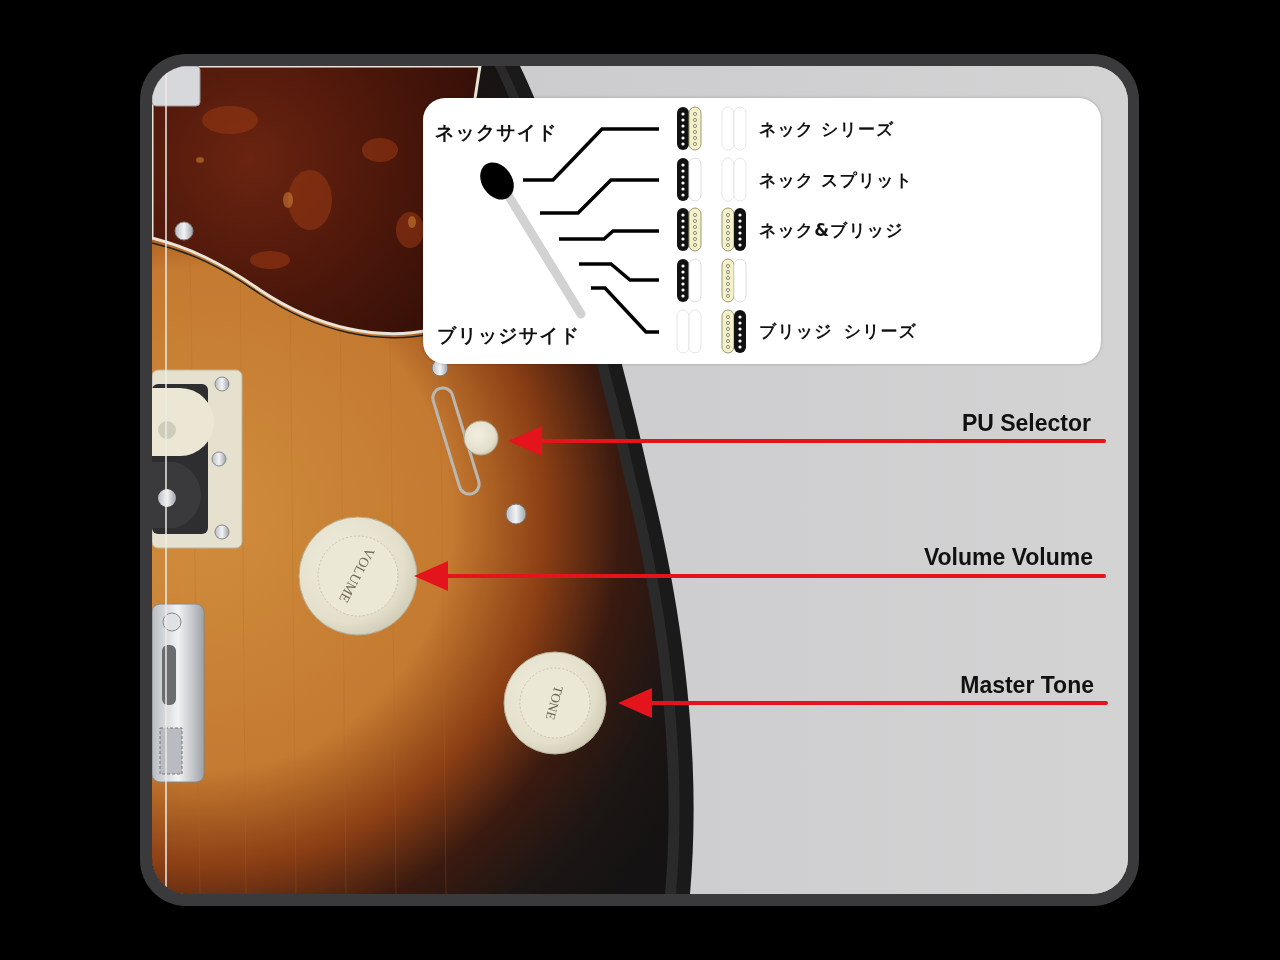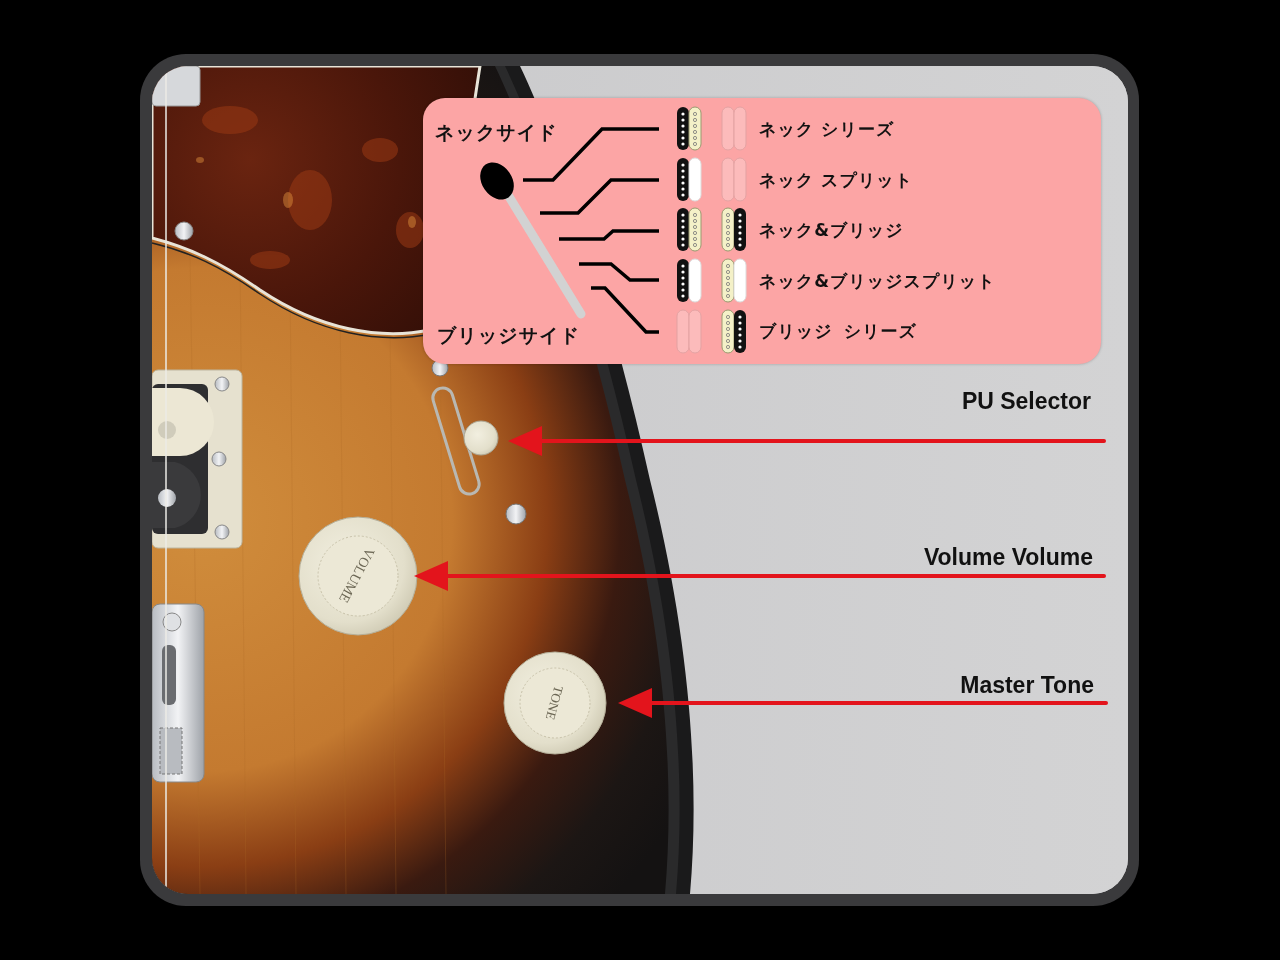--- a/index.html
+++ b/index.html
@@ -1,20 +1,20 @@
 <!DOCTYPE html>
 <html><head>
 <meta charset="utf-8">
 <style>
   html, body { margin:0; padding:0; background:#000; }
   body { width:1280px; height:960px; position:relative; overflow:hidden; font-family:"Liberation Sans", sans-serif; }
   .frame { position:absolute; left:140px; top:54px; width:999px; height:852px; border-radius:46px; background:#3a3a3c; }
   .inner { position:absolute; left:152px; top:66px; width:976px; height:828px; border-radius:36px; overflow:hidden; background:#cfcfd0; }
   .bg-svg { position:absolute; left:0; top:0; }
-  .legend { position:absolute; left:423px; top:98px; width:678px; height:266px; background:#fca5a5; border-radius:22px; box-shadow:0 0 3px rgba(0,0,0,0.25); }
+  .legend { position:absolute; left:423px; top:98px; width:678px; height:266px; background:#ffffff; border-radius:22px; box-shadow:0 0 3px rgba(0,0,0,0.25); }
   .legend-title { position:absolute; font-weight:bold; font-size:19px; color:#111; letter-spacing:1px; font-family:"DejaVu Sans", sans-serif; }
   .row-label { position:absolute; font-weight:bold; font-size:17px; color:#111; letter-spacing:1px; font-family:"DejaVu Sans", sans-serif; white-space:nowrap; }
   .callout { position:absolute; font-weight:bold; font-size:23px; color:#111; text-align:right; white-space:nowrap; }
   .overlay-svg { position:absolute; left:0; top:0; pointer-events:none; }
 </style>
 </head>
 <body>
 
 <div class="frame"></div>
 
@@ -257,32 +257,31 @@
           <circle cx="728" cy="335" r="1.6"></circle>
           <circle cx="728" cy="341" r="1.6"></circle>
           <circle cx="728" cy="347" r="1.6"></circle>
       </g>
     </g>
   </svg>
 
   <span class="row-label" style="left:336px; top:20px;">ネック シリーズ</span>
   <span class="row-label" style="left:336px; top:71px;">ネック スプリット</span>
   <span class="row-label" style="left:336px; top:121px;">ネック&amp;ブリッジ</span>
-  <span class="row-label" style="left:336px; top:172px;">ネック&amp;ブリッジスプリット</span>
   <span class="row-label" style="left:336px; top:222px;font-family:Liberation Mono, monospace;">ブリッジ シリーズ</span>
 </div>
 
 <svg class="overlay-svg" width="1280" height="960">
   <g stroke="#e3141c" stroke-width="4" stroke-linecap="round" fill="#e3141c">
     <line x1="540" y1="441" x2="1104" y2="441"></line>
     <line x1="446" y1="576" x2="1104" y2="576"></line>
     <line x1="650" y1="703" x2="1106" y2="703"></line>
   </g>
   <g fill="#e3141c" stroke="none">
     <polygon points="508,441 542,426 542,456"></polygon>
     <polygon points="414,576 448,561 448,591"></polygon>
     <polygon points="618,703 652,688 652,718"></polygon>
   </g>
 </svg>
 
-<span class="callout" style="right:189px; top:388px;margin-left:38px;">PU Selector</span>
+<span class="callout" style="right:189px; top:410px;margin-left:38px;">PU Selector</span>
 <span class="callout" style="right:187px; top:544px;">Volume Volume</span>
 <span class="callout" style="right:186px; top:672px;margin-left:40px;">Master Tone</span>
 
 </body></html>

